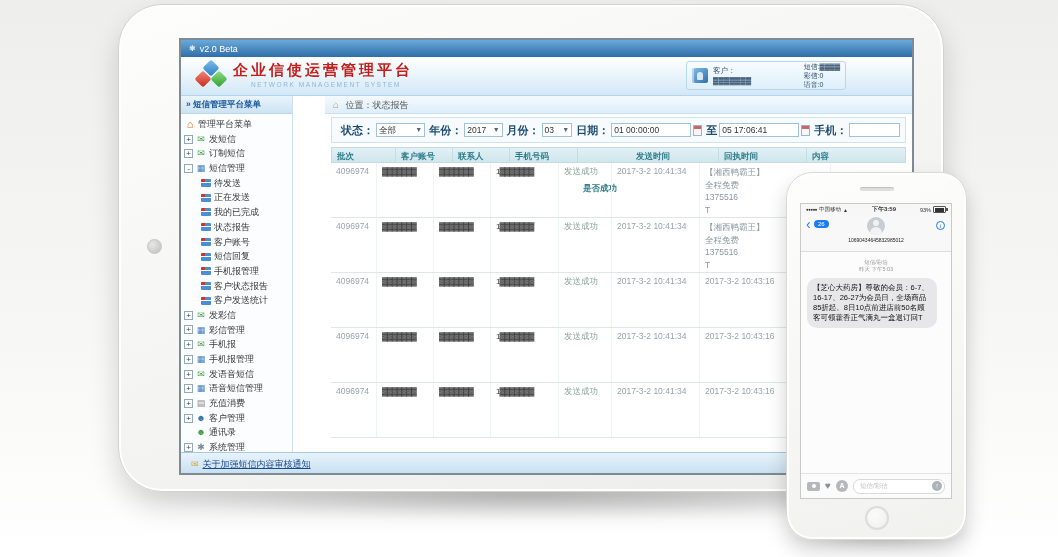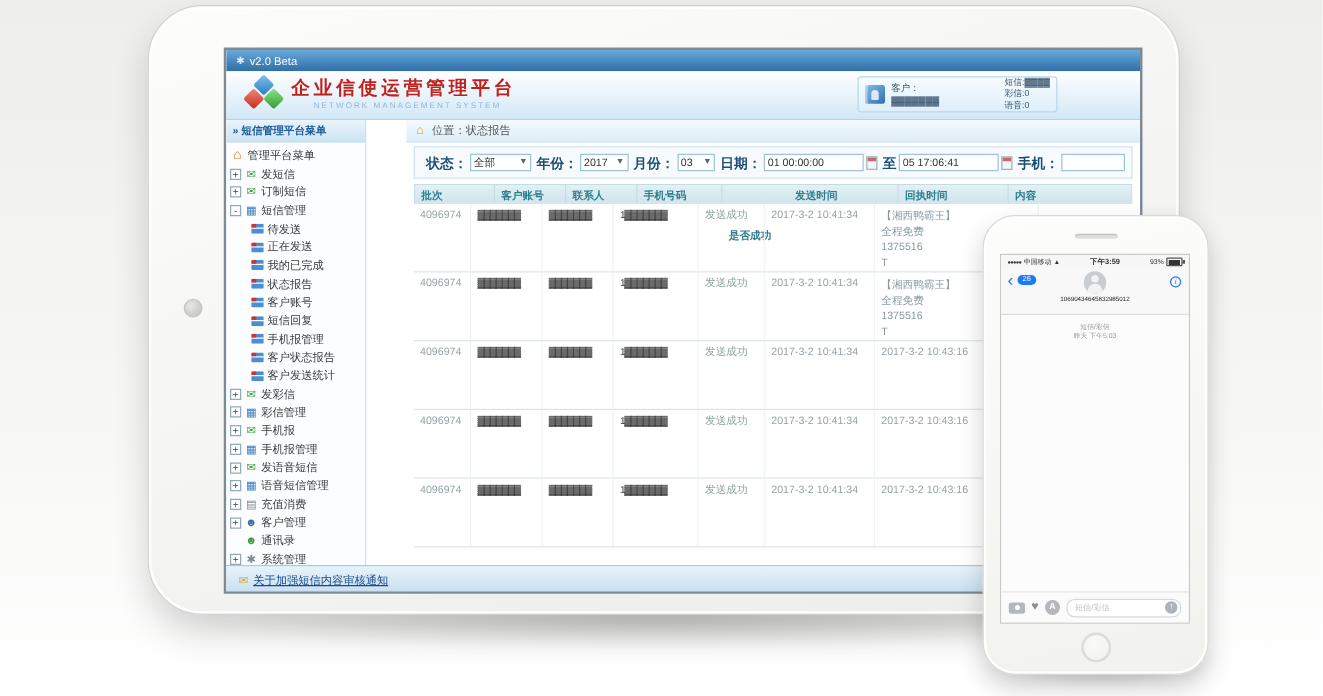--- a/index.html
+++ b/index.html
@@ -460,20 +460,21 @@
         <span class="avatar"></span>
         <span class="ps-number">10690434645832985012</span>
         <span class="info-btn">i</span>
       </div>
 
       <div class="ps-convo">
         <div class="ps-meta">
           <div>短信/彩信</div>
           <div>昨天 下午5:03</div>
         </div>
+        <div class="bubble">【芝心大药房】尊敬的会员：6-7、16-17、26-27为会员日，全场商品85折起。8日10点前进店前50名顾客可领藿香正气滴丸一盒退订回T</div>
       </div>
 
       <div class="ps-inputbar">
         <span class="ic-cam"></span>
         <span class="ic-heart">♥</span>
         <span class="ic-appA">A</span>
         <span class="ps-input">
           <span>短信/彩信</span>
           <span class="send-btn">↑</span>
         </span>

